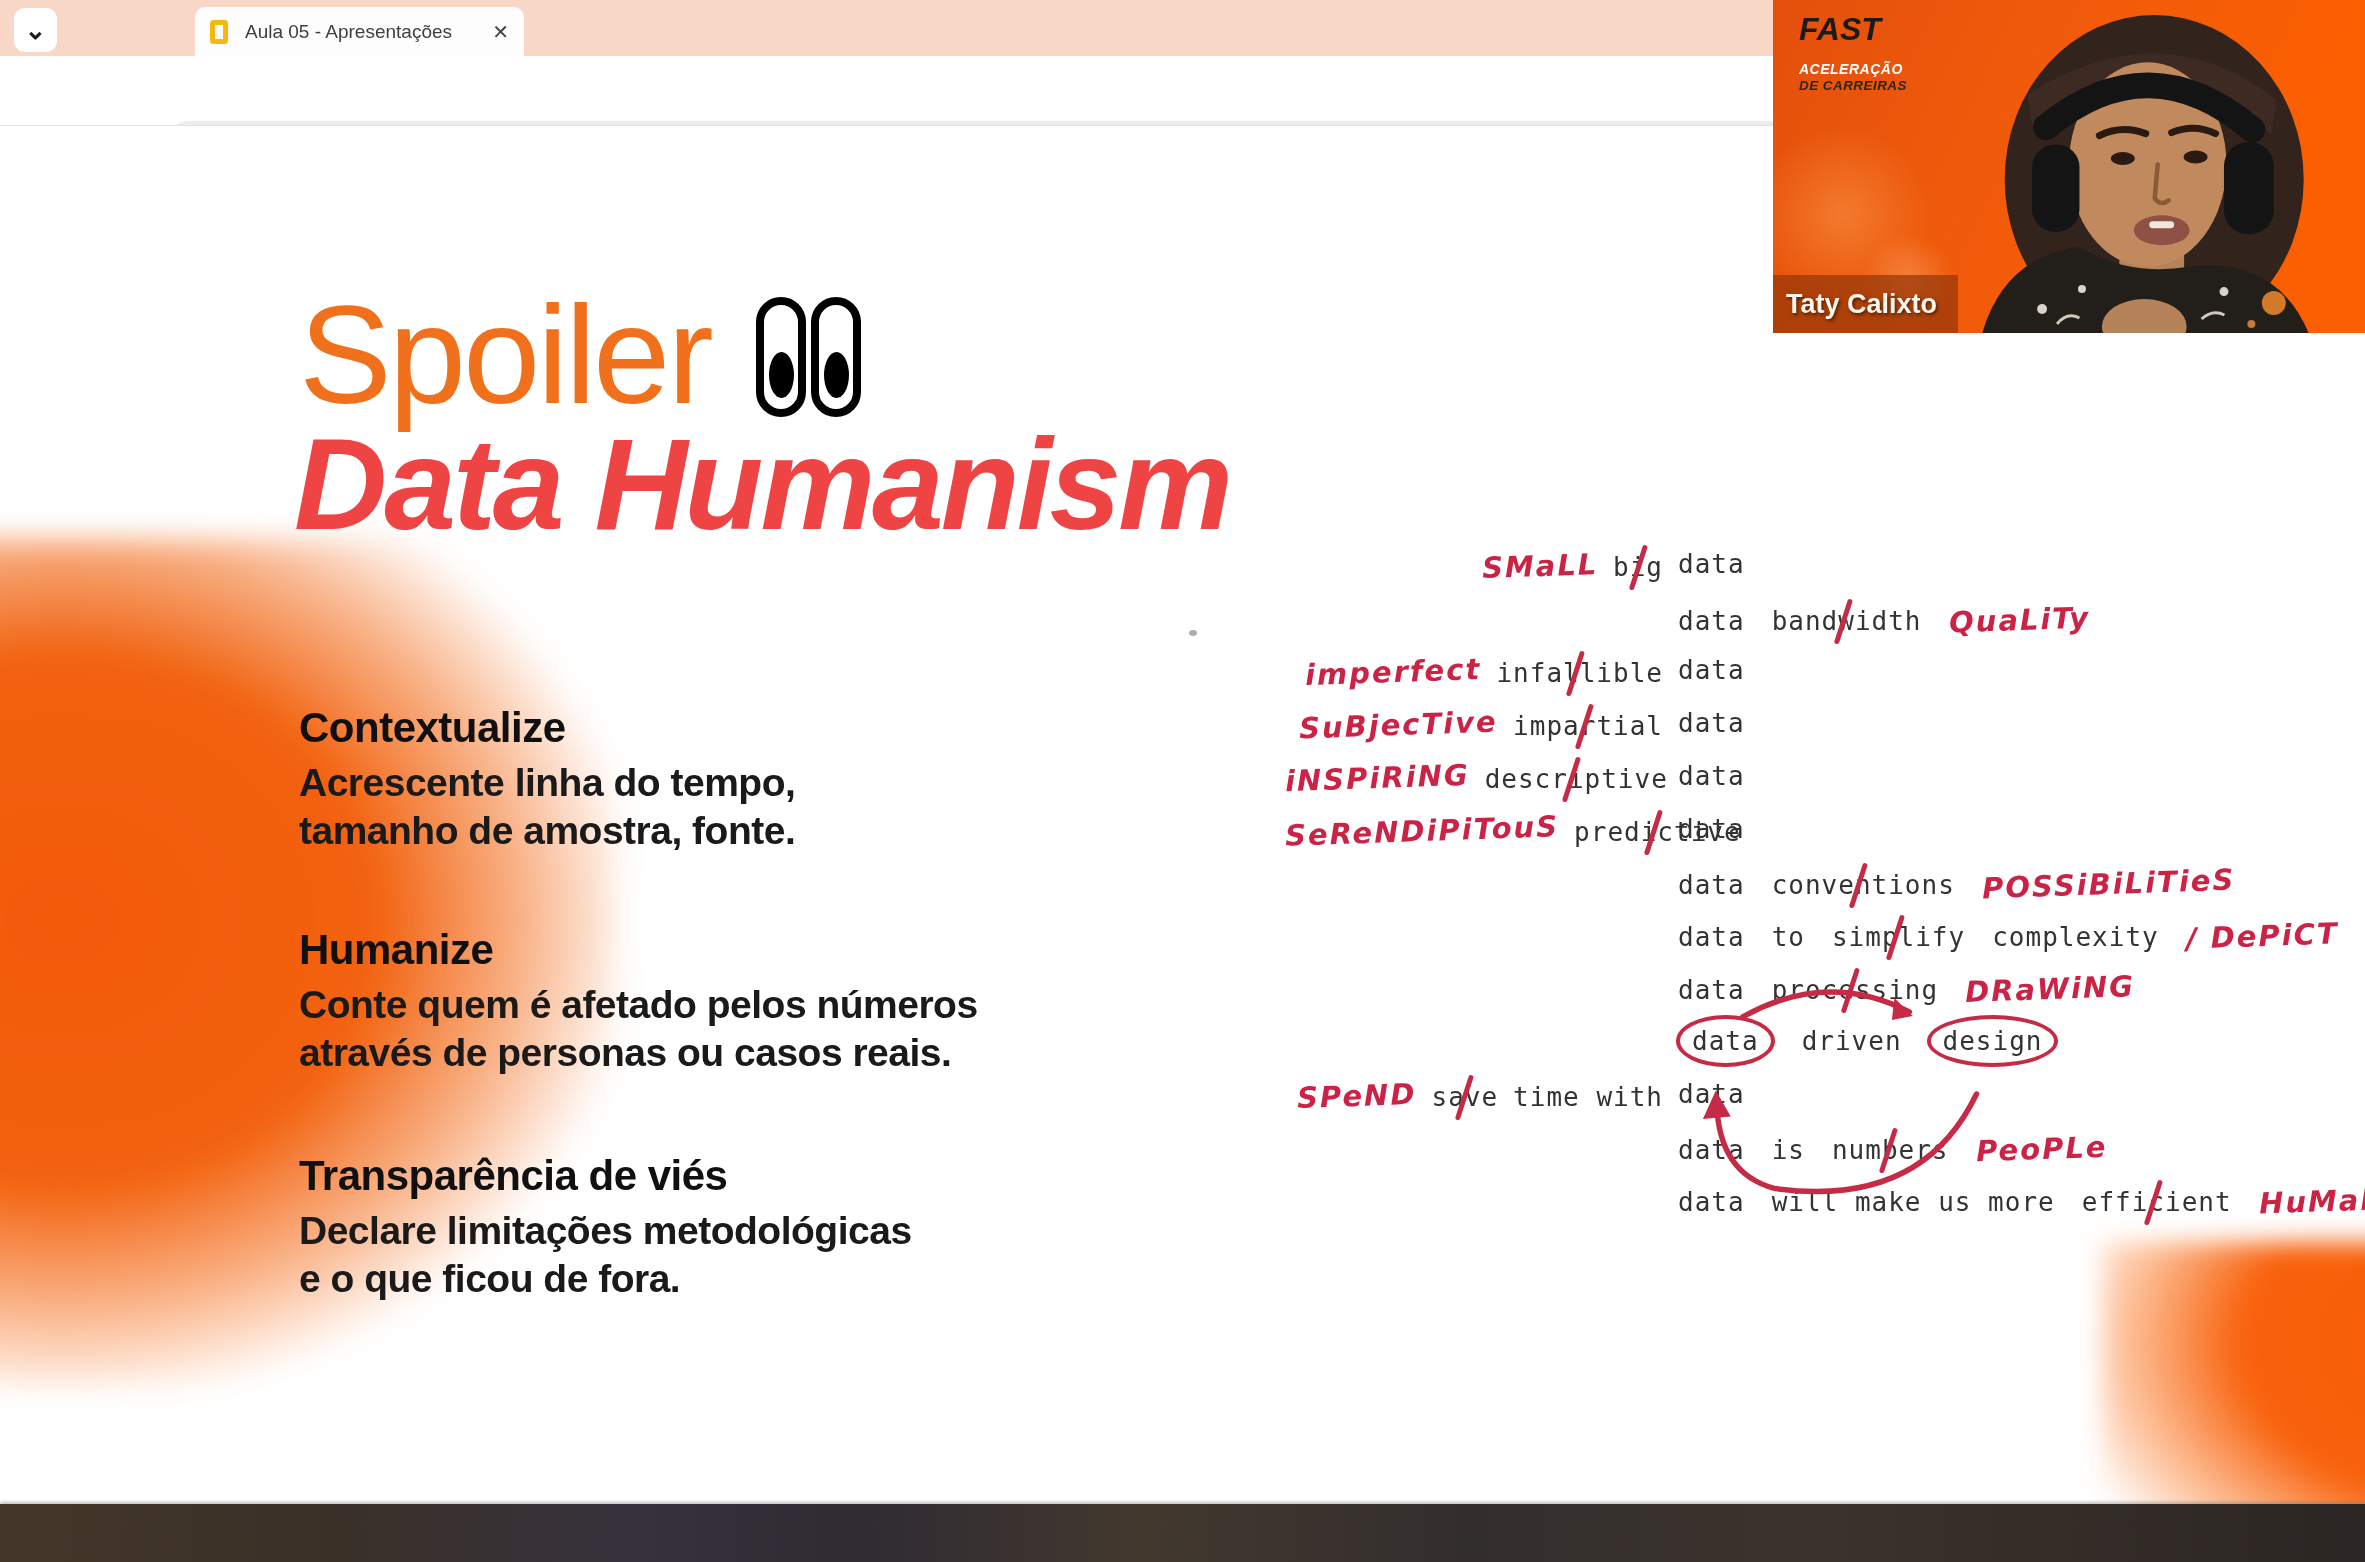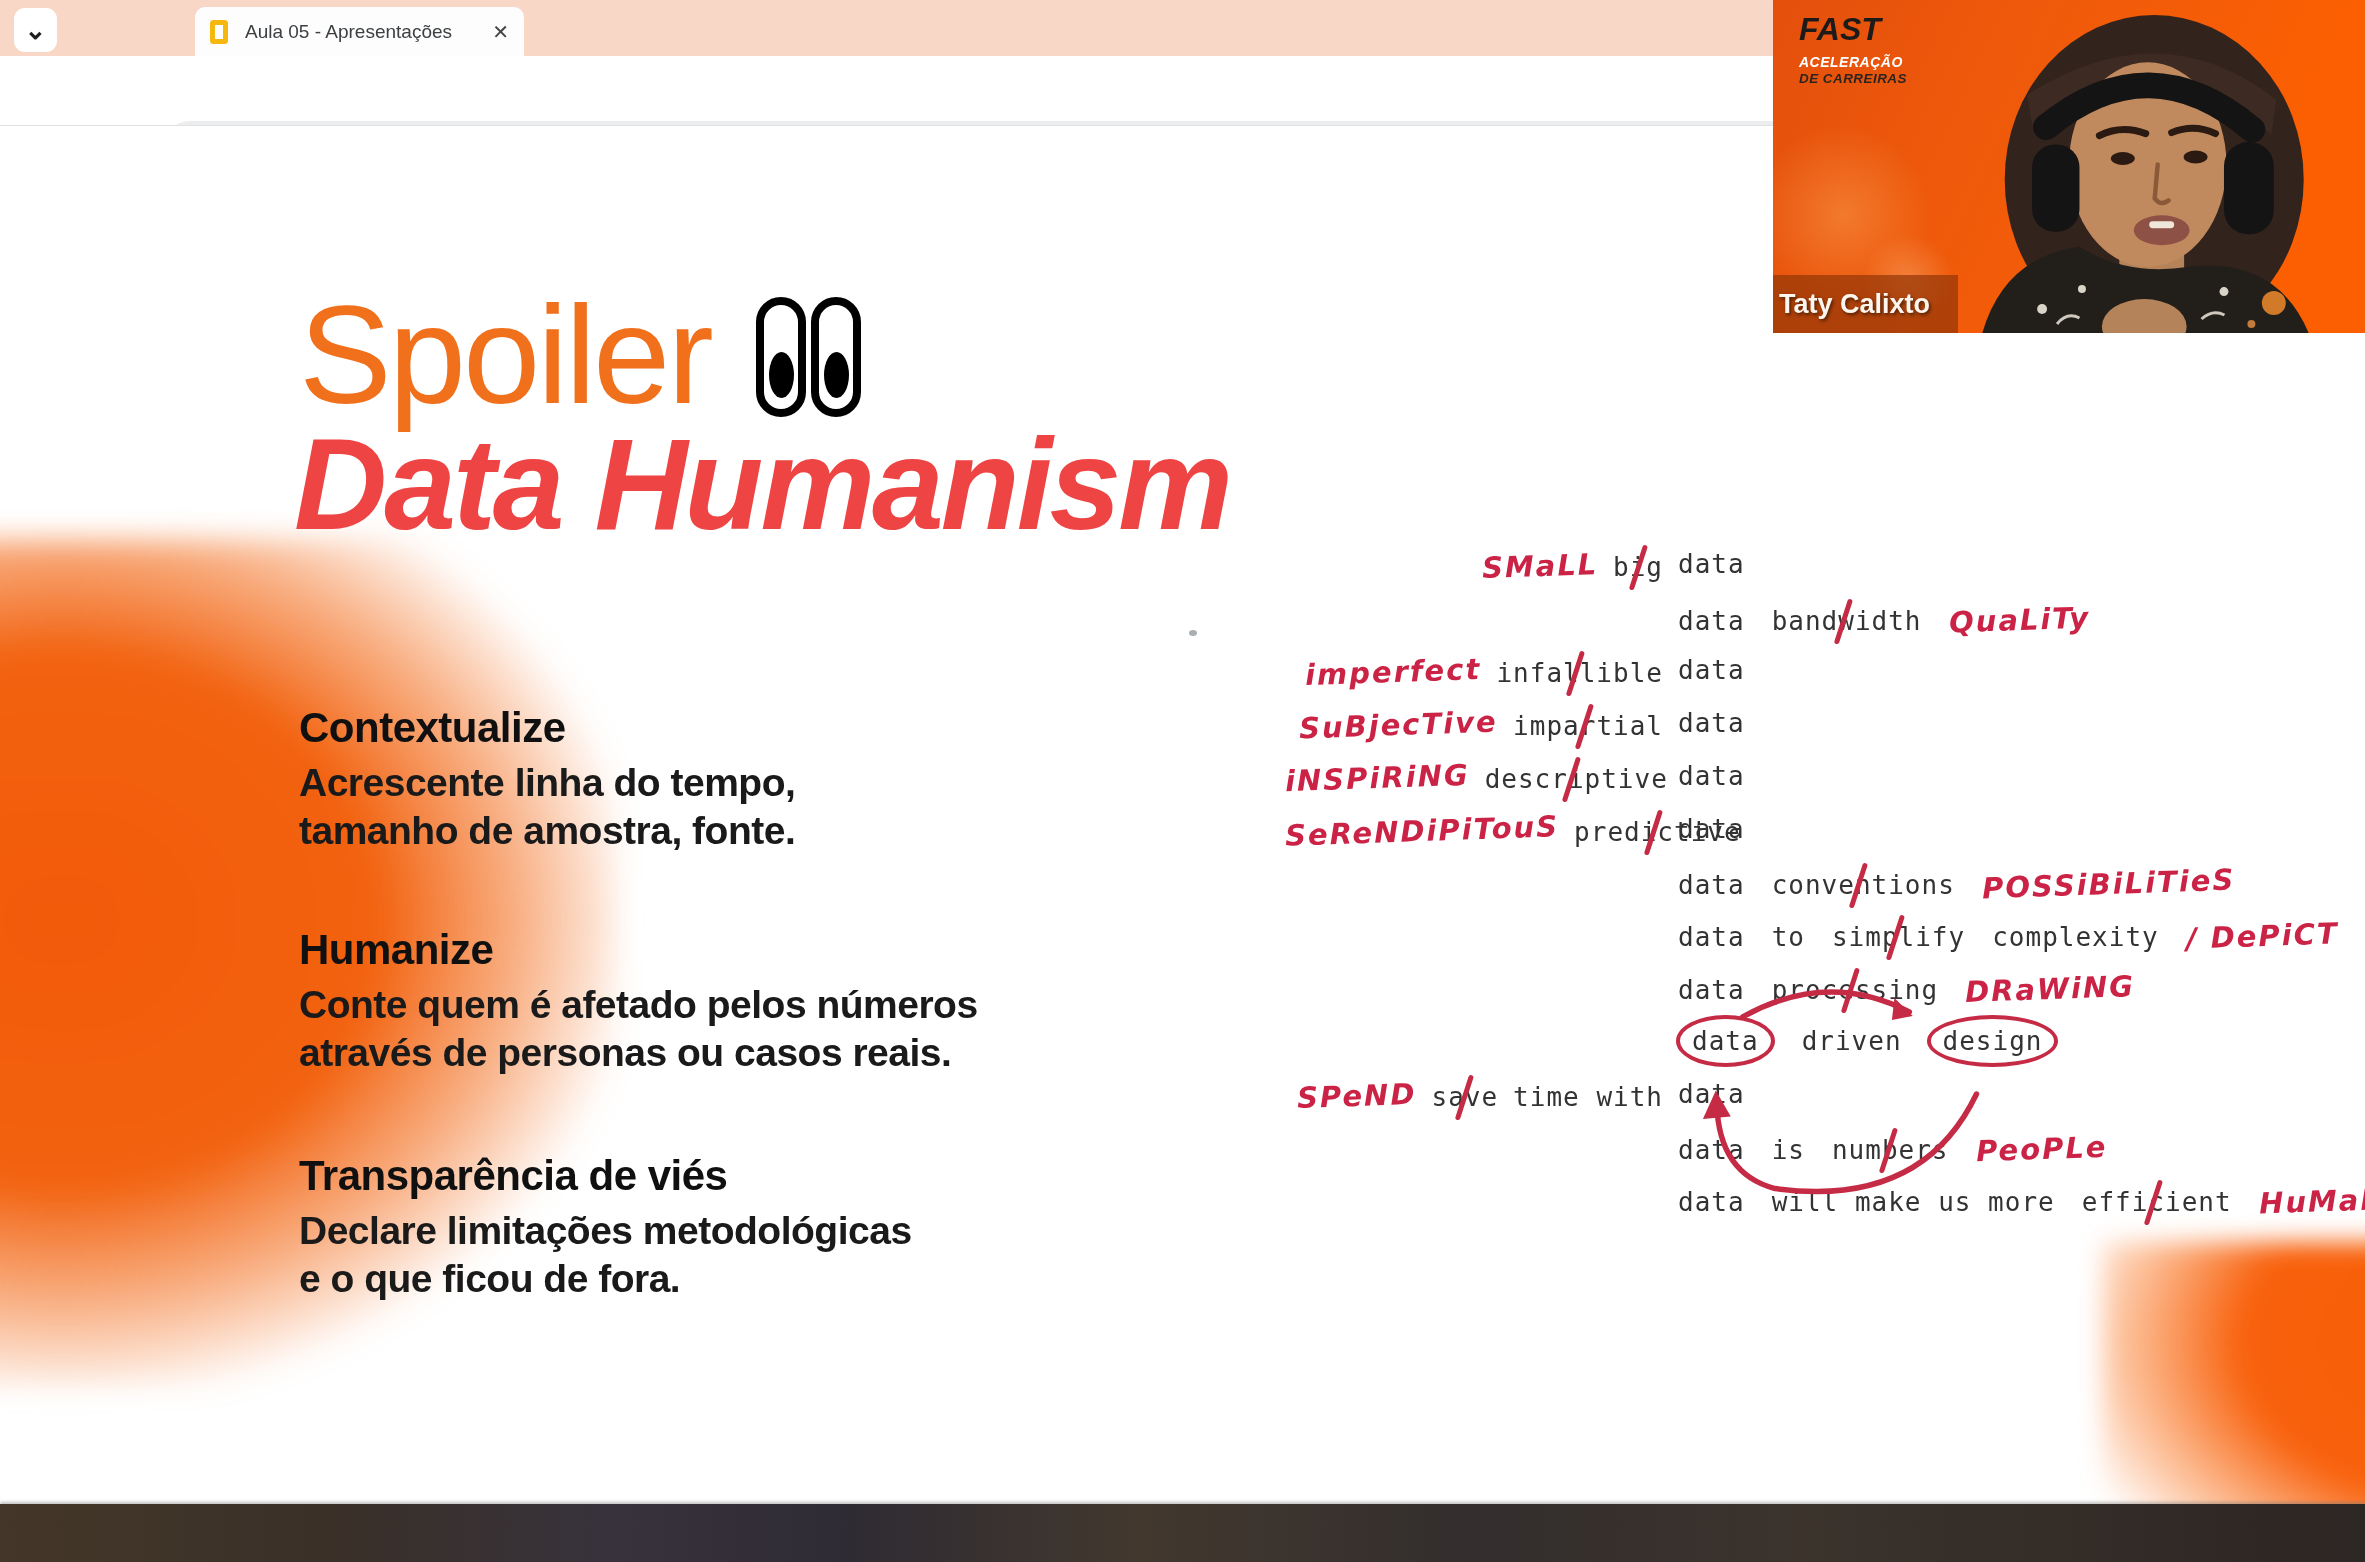--- a/index.html
+++ b/index.html
@@ -71,26 +71,26 @@
 
   
   .webcam{position:absolute;left:1773px;top:0;width:593px;height:333px;overflow:hidden;
           background:linear-gradient(115deg,#e4500c 0%,#ef5a0b 38%,#fb5f02 78%);}
   .bokeh1{position:absolute;left:-20px;top:125px;width:179px;height:179px;border-radius:50%;
           background:radial-gradient(circle,rgba(255,180,100,.38) 0%,rgba(255,180,100,0) 70%);}
   .bokeh2{position:absolute;left:90px;top:234px;width:90px;height:90px;border-radius:50%;
           background:radial-gradient(circle,rgba(255,220,170,.30) 0%,rgba(255,220,170,0) 70%);}
   .brand{position:absolute;left:26px;top:13px;font-style:italic;line-height:1;}
   .brand-fast{font-size:32px;font-weight:700;color:#1d1b19;letter-spacing:0;}
-  .brand-l2{font-size:14px;font-weight:700;color:#fff;margin-top:10px;letter-spacing:0.5px;}
+  .brand-l2{font-size:14px;font-weight:700;color:#fff;margin-top:17px;letter-spacing:0.5px;}
   .brand-l3{font-size:13.4px;font-weight:700;color:#2b2520;margin-top:3px;letter-spacing:0.5px;}
   .person{position:absolute;left:0;top:0;}
   .nametag{position:absolute;left:0;top:275px;width:185px;height:58px;background:rgba(150,55,8,0.72);
            display:flex;align-items:center;}
-  .nametag span{margin-left:6px;font-size:27px;font-weight:700;color:#fdf6ee;
+  .nametag span{margin-left:13px;font-size:27px;font-weight:700;color:#fdf6ee;
                 text-shadow:1.5px 1.5px 3.5px rgba(0,0,0,.55);}
 
   
   .bottombar{position:absolute;left:0;top:1504px;width:2366px;height:59px;
              background:linear-gradient(90deg,#443729 0%,#3a3028 14%,#37323c 26%,#2f2b33 36%,
                         #42382e 48%,#332e2e 62%,#3b332c 76%,#332c27 88%,#2c2624 100%);
              box-shadow:0 -2px 3px rgba(120,120,120,.45);filter:blur(0.5px);}
 </style>
 </head>
 <body>

